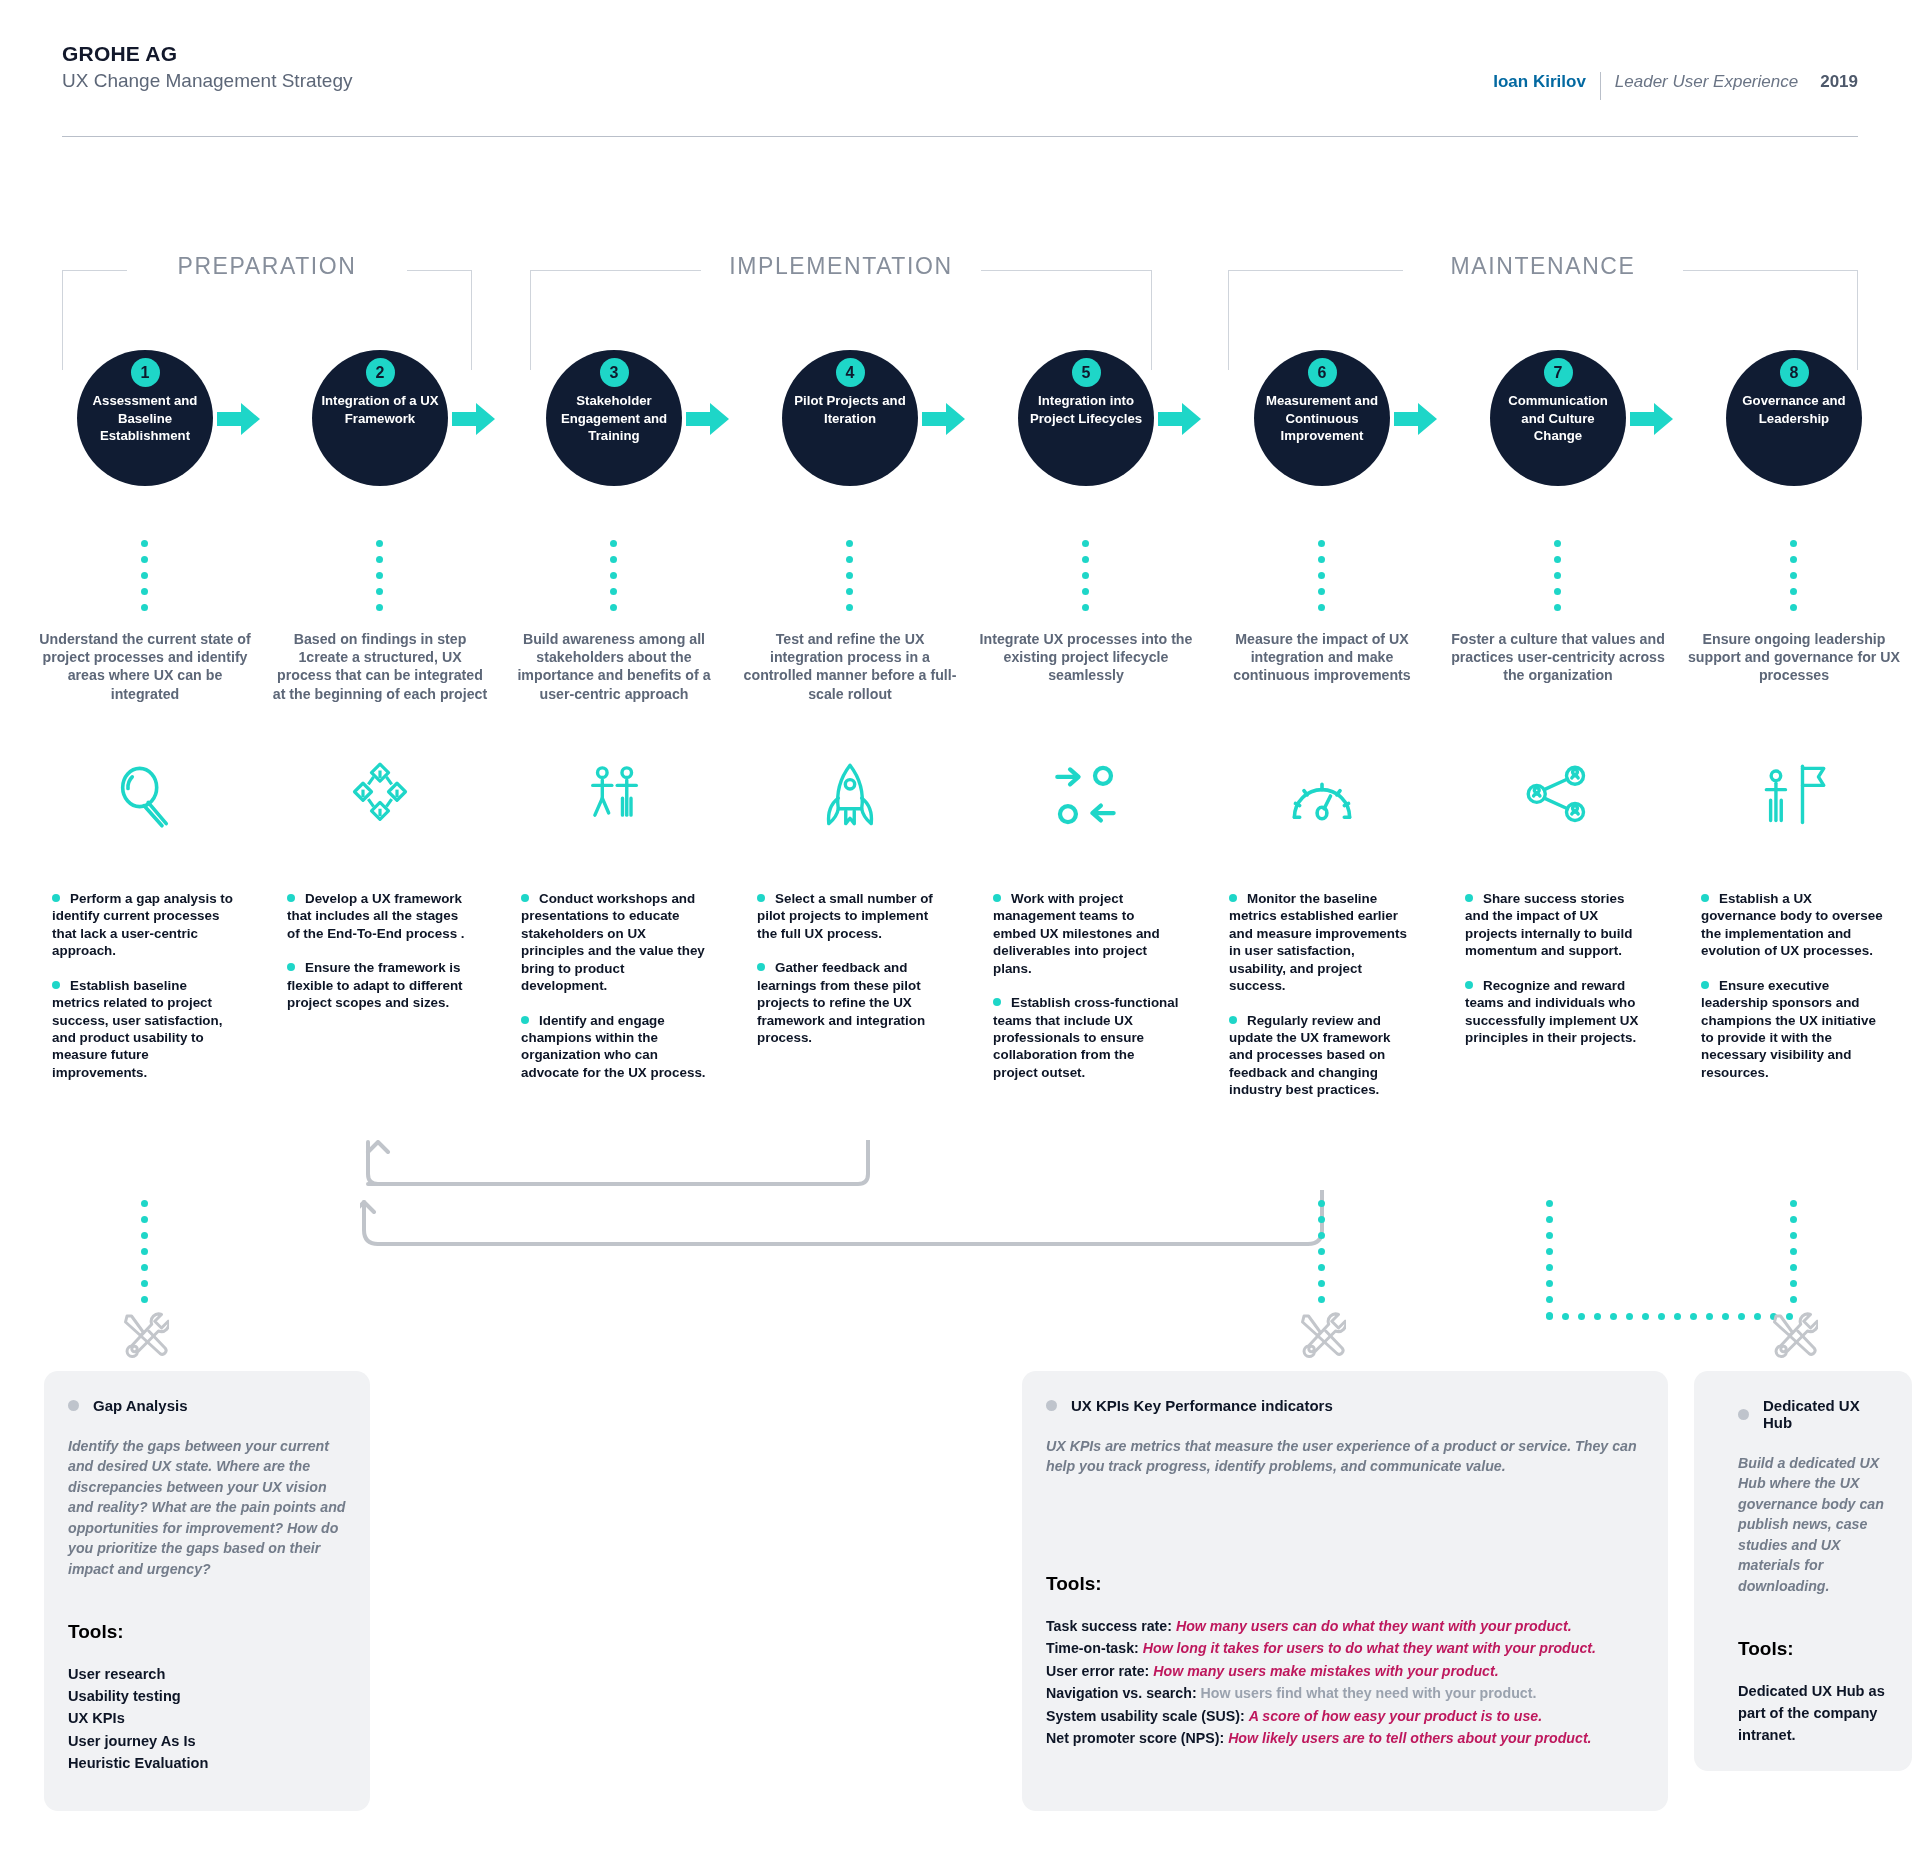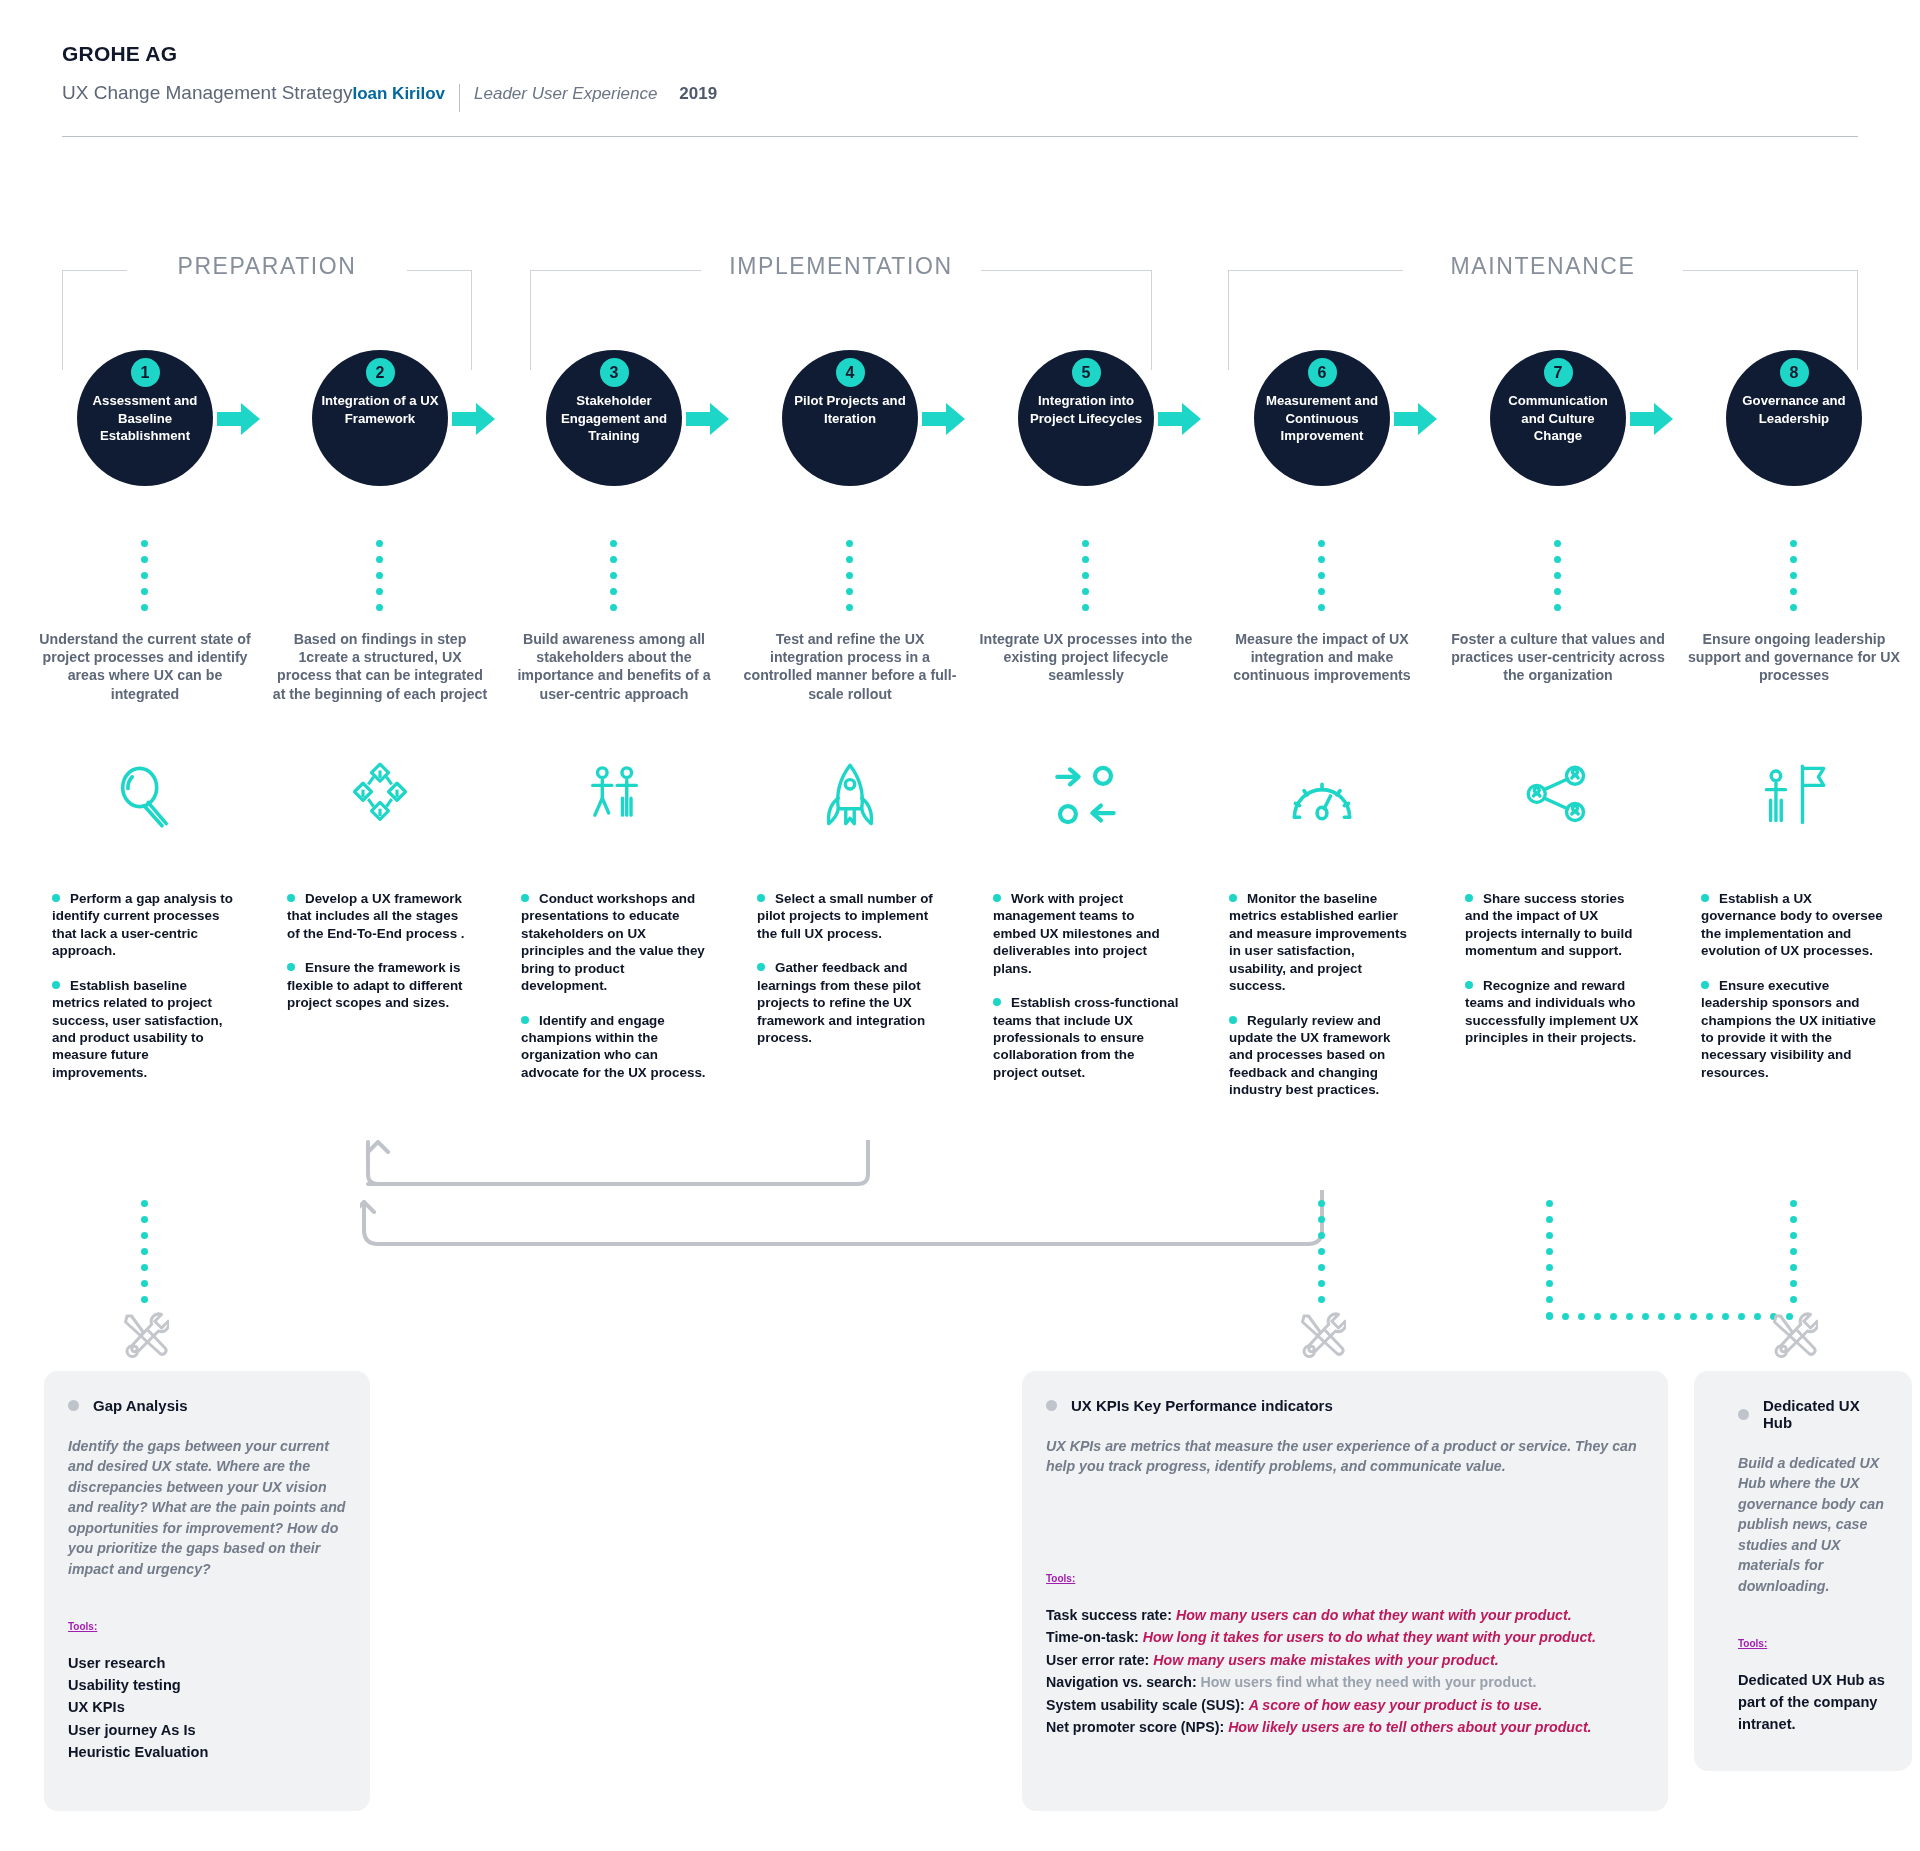--- a/index.html
+++ b/index.html
@@ -7,21 +7,21 @@
     width: 1920px; height: 1851px;
     background: #ffffff;
     font-family: "Liberation Sans", sans-serif;
     overflow: hidden;
   }
   #root { position: relative; width: 1920px; height: 1851px; }
 
   
   .header { position: absolute; left: 62px; top: 42px; width: 1796px; }
   .brand { font-size: 21px; font-weight: bold; color: #12182b; letter-spacing: .2px; }
-  .hdr-row { display: flex; align-items: baseline; justify-content: flex-start; margin-top: 16px; }
+  .hdr-row { display: flex; align-items: baseline; justify-content: space-between; margin-top: 4px; }
   .subtitle { font-size: 19px; color: #5d6778; font-weight: normal; }
   .hdr-right { display: flex; align-items: baseline; gap: 0; font-size: 17px; color: #5d6778; }
   .hdr-author { font-weight: bold; color: #0369a1; padding-right: 14px; }
   .hdr-sep { width: 1px; height: 28px; background: #b9bfc9; align-self: center; }
   .hdr-role { font-style: italic; padding-left: 14px; color: #6a7485; }
   .hdr-year { font-weight: bold; color: #4e596b; padding-left: 22px; }
   .hdr-rule { position: absolute; left: 62px; top: 136px; width: 1796px; height: 1px; background: #b9bfc9; }
 
   
   .phase { position: absolute; }
@@ -79,21 +79,21 @@
 
   
   .toolicon { position: absolute; width: 44px; height: 44px; }
 
   
   .card { position: absolute; background: #f1f2f4; border-radius: 14px; padding: 26px 24px 26px 24px; }
   .card-head { display: flex; align-items: center; margin-bottom: 22px; }
   .card-dot { width: 11px; height: 11px; border-radius: 50%; background: #bfc4cc; margin-right: 14px; flex: none; }
   .card-title { font-size: 15px; font-weight: bold; color: #0d1526; }
   .card-body { font-size: 14.2px; font-style: italic; font-weight: bold; line-height: 1.44; color: #737c8a; }
-  .card-tools-label { font-size: 10px; font-weight: bold; color: #a21caf; margin-top: 42px; margin-bottom: 20px; text-decoration: underline; }
+  .card-tools-label { font-size: 19px; font-weight: bold; color: #000000; margin-top: 42px; margin-bottom: 20px; }
   .card-tools { font-size: 14.6px; font-weight: bold; color: #0d1526; line-height: 1.52; }
   .kpi-line { font-size: 14.2px; line-height: 1.58; }
   .kpi-line b { color: #0d1526; font-weight: bold; }
   .kpi-line i { color: #be185d; font-style: italic; font-weight: bold; }
   .kpi-line span.plain { color: #9aa2ae; font-style: normal; font-weight: bold; }
 </style>
 </head>
 <body>
 
 <div id="root">

